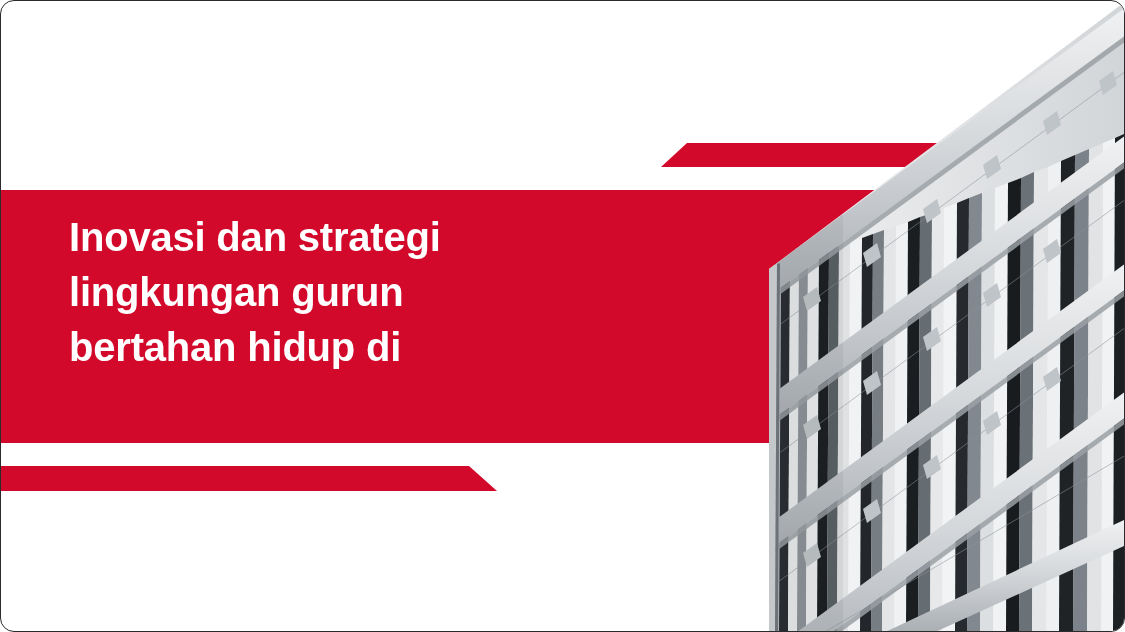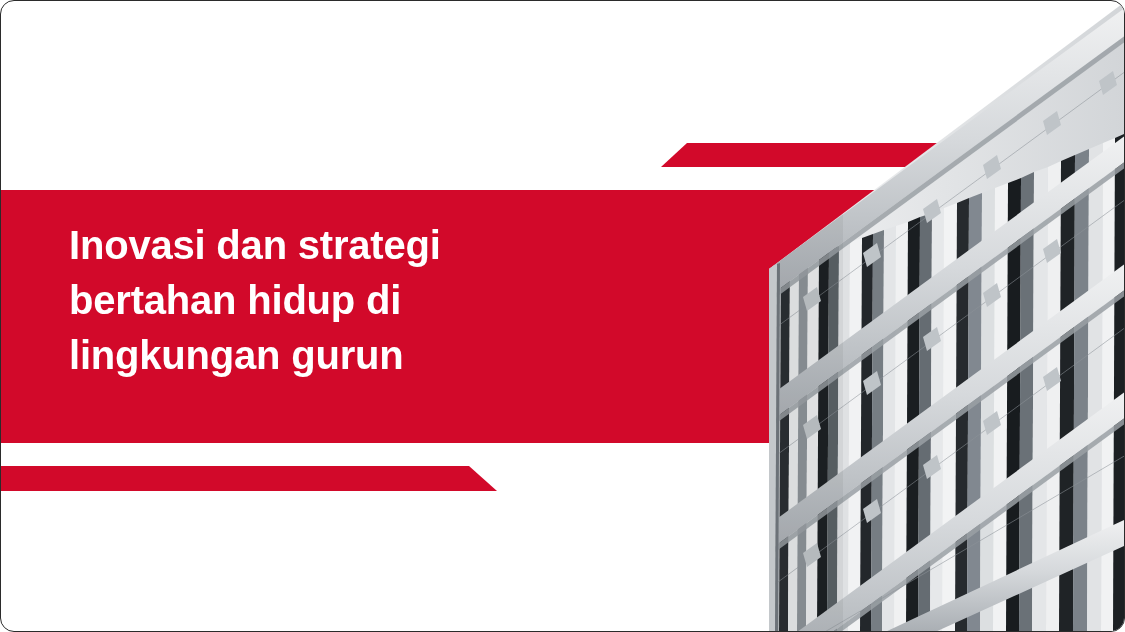--- a/index.html
+++ b/index.html
@@ -63,39 +63,38 @@
   .title {
     position:absolute;
     left:68px; top:209px;
     width:640px;
     z-index:5;
     color:#ffffff;
     font-size:40px;
     font-weight:bold;
     line-height:55px;
     letter-spacing:-0.2px;
-    margin-top:8px;
   }
   .title .line { display:block; white-space:nowrap; }
 </style>
 </head>
 <body>
 
 <div id="slide">
 
   <div class="shape top-bar"></div>
 
   <div class="shape main-banner"></div>
 
   <div class="shape bottom-bar"></div>
 
   <div class="title">
     <span class="line">Inovasi dan strategi</span>
+    <span class="line">lingkungan gurun</span>
     <span class="line">bertahan hidup di</span>
-    <span class="line">lingkungan gurun</span>
   </div>
 
   <div class="photo">
     <svg viewBox="0 0 363 632" preserveAspectRatio="none">
       <defs>
         <clipPath id="facadeClip">
 
           <polygon points="6,632 6,268 363,0 363,632"></polygon>
         </clipPath>
 

